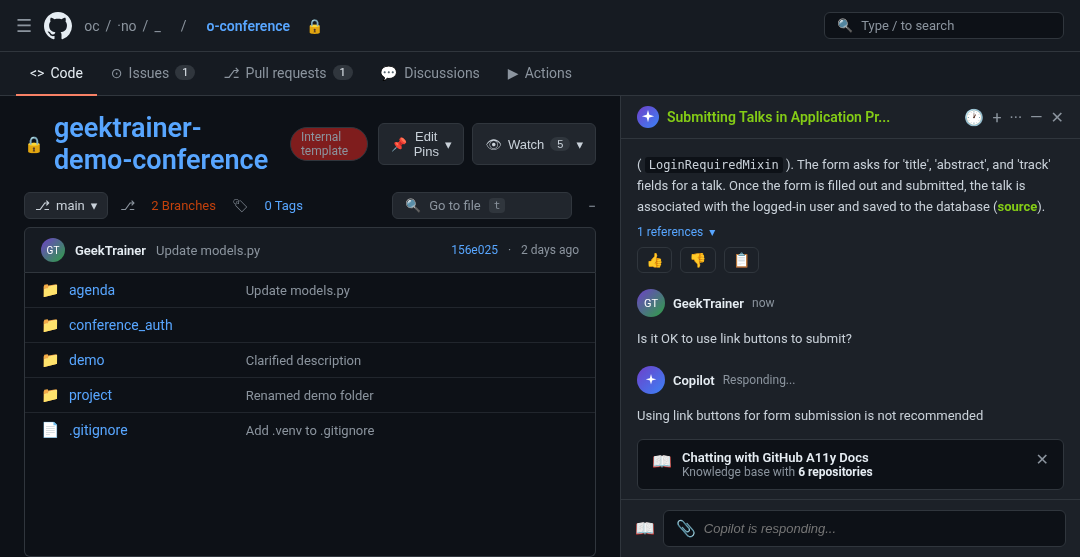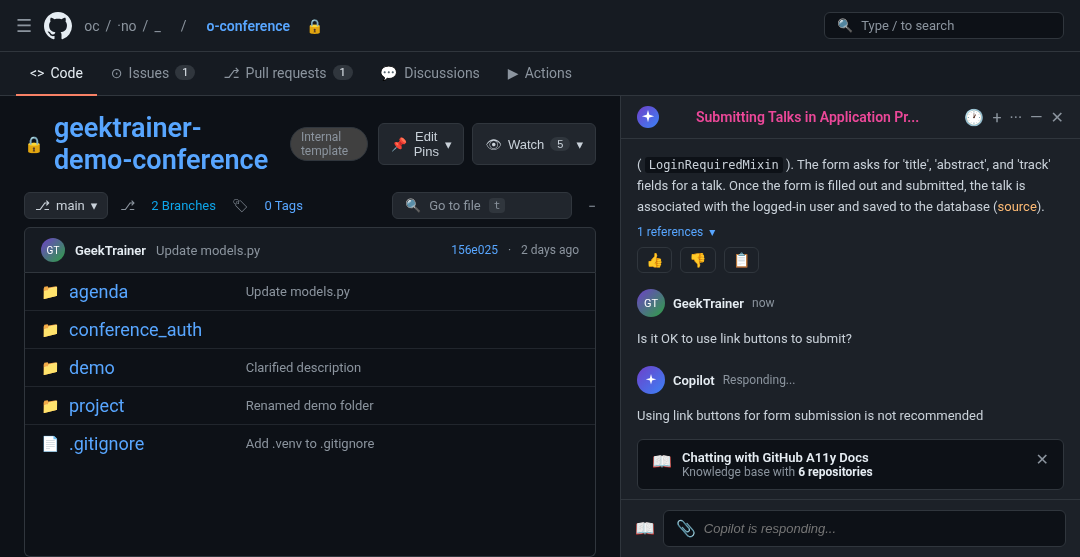--- a/index.html
+++ b/index.html
@@ -115,21 +115,21 @@
       gap: 10px;
       flex-shrink: 0;
     }
     .repo-lock { font-size: 16px; color: #8b949e; }
     .repo-title {
       font-size: 27px;
       font-weight: 600;
       color: #58a6ff;
     }
     .internal-badge {
-      background: #404040;
+      background: #7f1d1d;
       border: 1px solid #30363d;
       border-radius: 20px;
       padding: 2px 10px;
       font-size: 12px;
       color: #8b949e;
     }
     .repo-actions {
       margin-left: auto;
       display: flex;
       gap: 8px;
@@ -242,21 +242,21 @@
     .file-row {
       display: flex;
       align-items: center;
       padding: 8px 16px;
       border-bottom: 1px solid #21262d;
       gap: 10px;
       cursor: pointer;
     }
     .file-row:last-child { border-bottom: none; }
     .file-icon { color: #8b949e; font-size: 15px; width: 18px; text-align: center; }
-    .file-name { color: #58a6ff; font-size: 18px; flex: 1; }
+    .file-name { color: #58a6ff; font-size: 14px; flex: 1; }
     .file-commit { color: #8b949e; font-size: 13px; flex: 2; }
 
     
     .copilot-panel {
       width: 460px;
       background: #1c2128;
       border-left: 1px solid #30363d;
       display: flex;
       flex-direction: column;
       flex-shrink: 0;
@@ -275,26 +275,25 @@
       background: linear-gradient(135deg, #6e40c9, #3b82f6);
       border-radius: 50%;
       display: flex;
       align-items: center;
       justify-content: center;
       font-size: 11px;
     }
     .copilot-title {
       font-size: 14px;
       font-weight: 600;
-      color: #ec4899;
+      color: #84cc16;
       flex: 1;
       white-space: nowrap;
       overflow: hidden;
       text-overflow: ellipsis;
-      margin-left: 29px;
     }
     .copilot-header-actions {
       display: flex;
       align-items: center;
       gap: 8px;
       color: #8b949e;
       font-size: 16px;
     }
     .copilot-header-actions span { cursor: pointer; }
 
@@ -317,21 +316,21 @@
       font-size: 13px;
       line-height: 1.6;
     }
     .chat-text code {
       font-family: 'SFMono-Regular', Consolas, monospace;
       background: #0d1117;
       padding: 1px 4px;
       border-radius: 3px;
       font-size: 12px;
     }
-    .chat-text a { color: #fdba74; text-decoration: none; }
+    .chat-text a { color: #84cc16; text-decoration: none; font-weight: bold; }
     .references-toggle {
       display: flex;
       align-items: center;
       gap: 6px;
       color: #58a6ff;
       font-size: 12px;
       cursor: pointer;
     }
     .feedback-row {
       display: flex;
@@ -505,21 +504,21 @@
     </div>
 
     <div class="branch-bar">
       <div class="branch-select">
         <span>⎇</span>
         <span>main</span>
         <span>▾</span>
       </div>
       <div class="branch-info">
         <span>⎇</span>
-        <span style="color:#0ea5e9; cursor:pointer;">
+        <span style="color:#c2410c; cursor:pointer;">
           <span>2</span>
           <span> </span>
           <span>Branches</span>
         </span>
         <span>🏷</span>
         <span style="color:#58a6ff; cursor:pointer;">
           <span>0</span>
           <span> </span>
           <span>Tags</span>
         </span>

